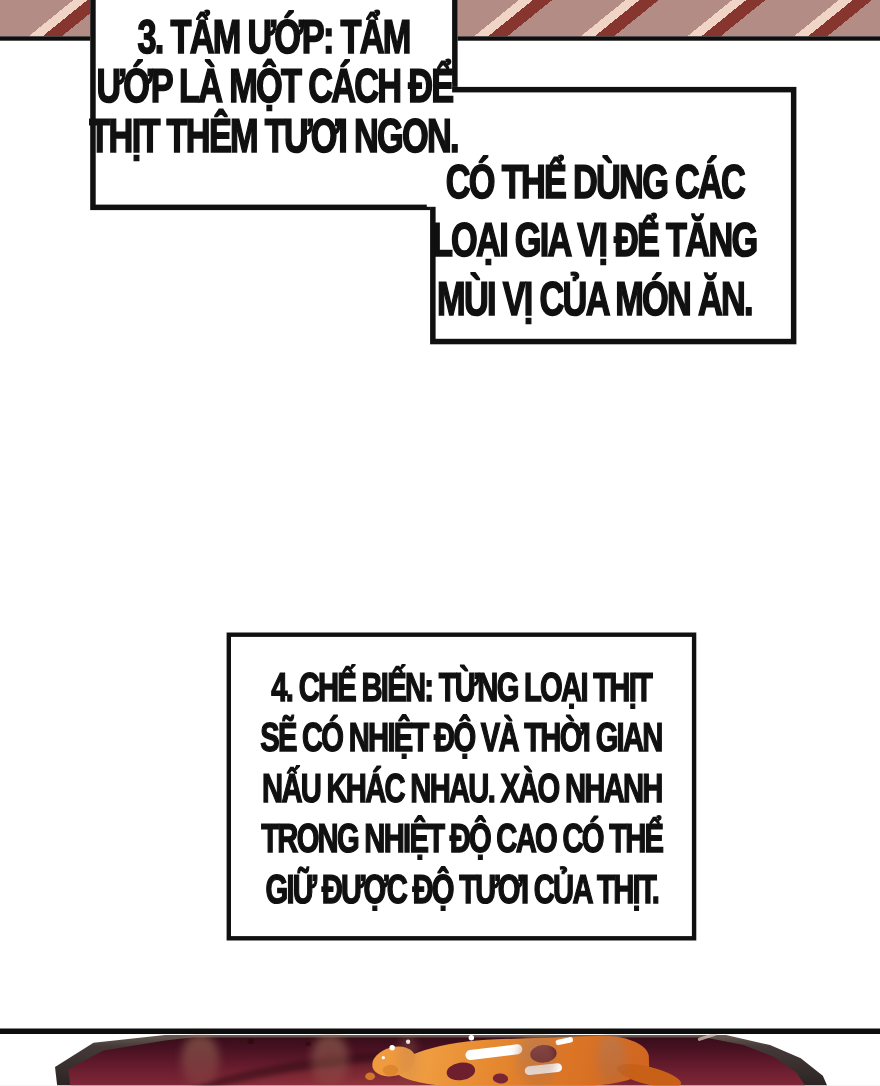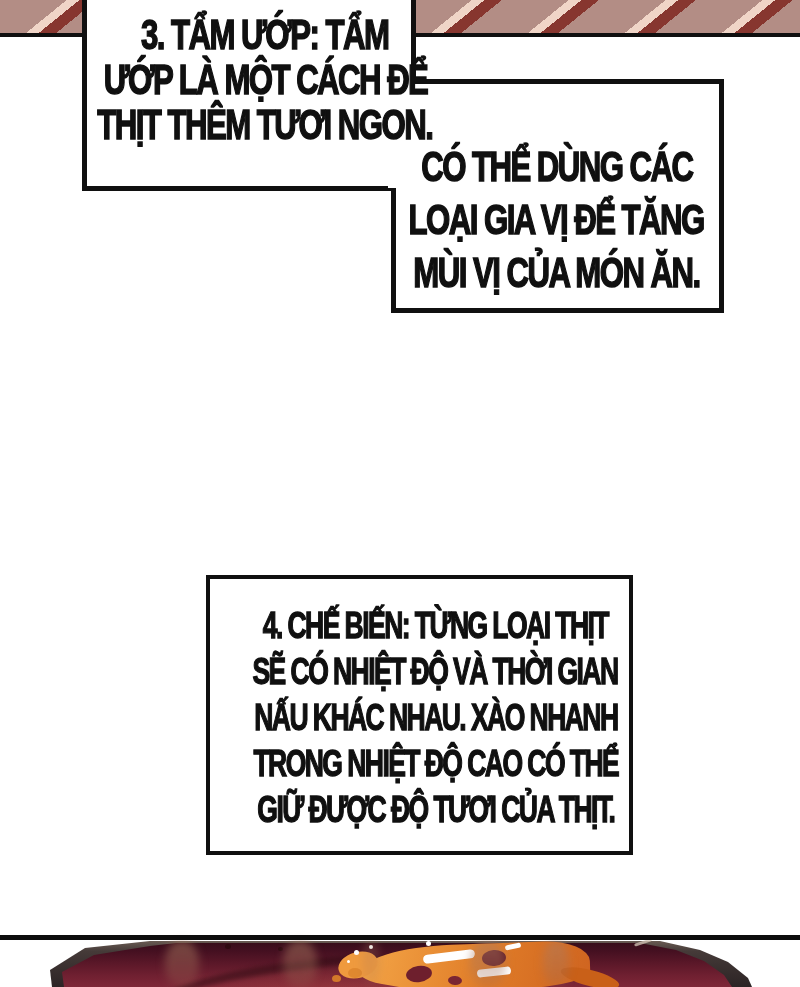--- a/index.html
+++ b/index.html
@@ -17,21 +17,21 @@
   }
   .strip-left{left:0;top:0;width:95px;height:33px;}
   .strip-right{left:405px;top:0;width:395px;height:33px;}
   .strip-border{left:0;top:33px;width:800px;height:4px;background:#0f0f0f;}
   
   .cbox{background:#ffffff;border:5px solid #101010;box-sizing:border-box;}
   .cbox1{left:82px;top:-12px;width:334px;height:203px;}
   .cbox2{left:391px;top:79px;width:333px;height:234px;}
   .cbox3{left:206px;top:575px;width:427px;height:280px;border-width:4px;}
   .patch{left:388px;top:76px;width:23px;height:112px;background:#ffffff;}
-  .captxt{display:flex;flex-direction:column;align-items:center;justify-content:flex-start;padding-left:16px;}
+  .captxt{display:flex;flex-direction:column;align-items:center;justify-content:flex-start;}
   .cap1{left:87px;top:12px;width:324px;}
   .cap2{left:379px;top:140px;width:323px;}
   .cap3{left:210px;top:602px;width:419px;}
   .cap-line{
     white-space:nowrap;color:#101010;font-weight:bold;
     letter-spacing:-2px;text-align:center;
     -webkit-text-stroke:1.4px #101010;
     transform:scale(0.78,1.08);transform-origin:center;
   }
   .cap1 .cap-line,.cap2 .cap-line{font-size:40px;line-height:45px;}

